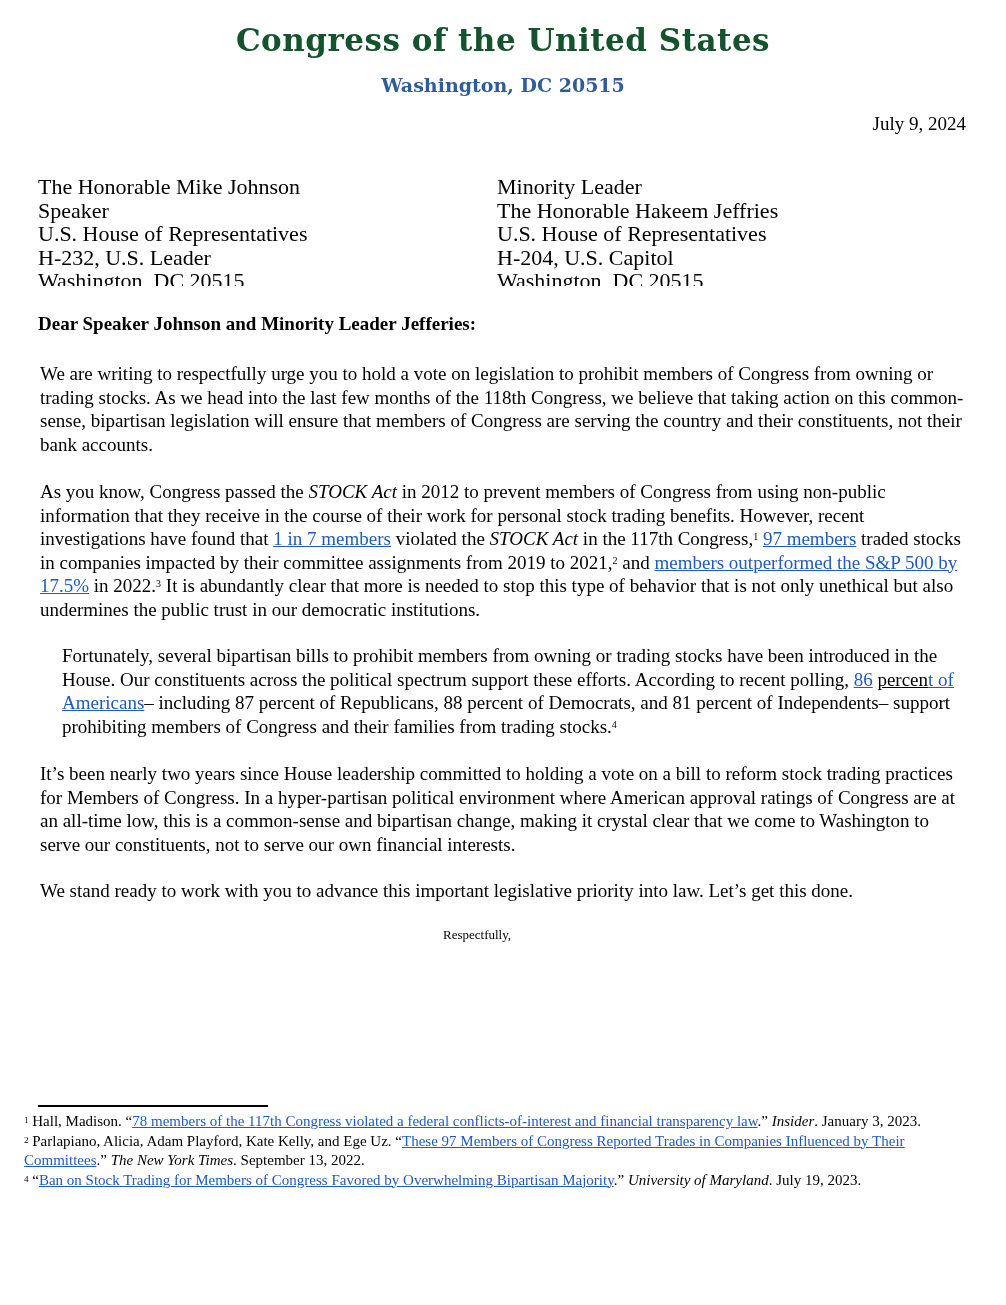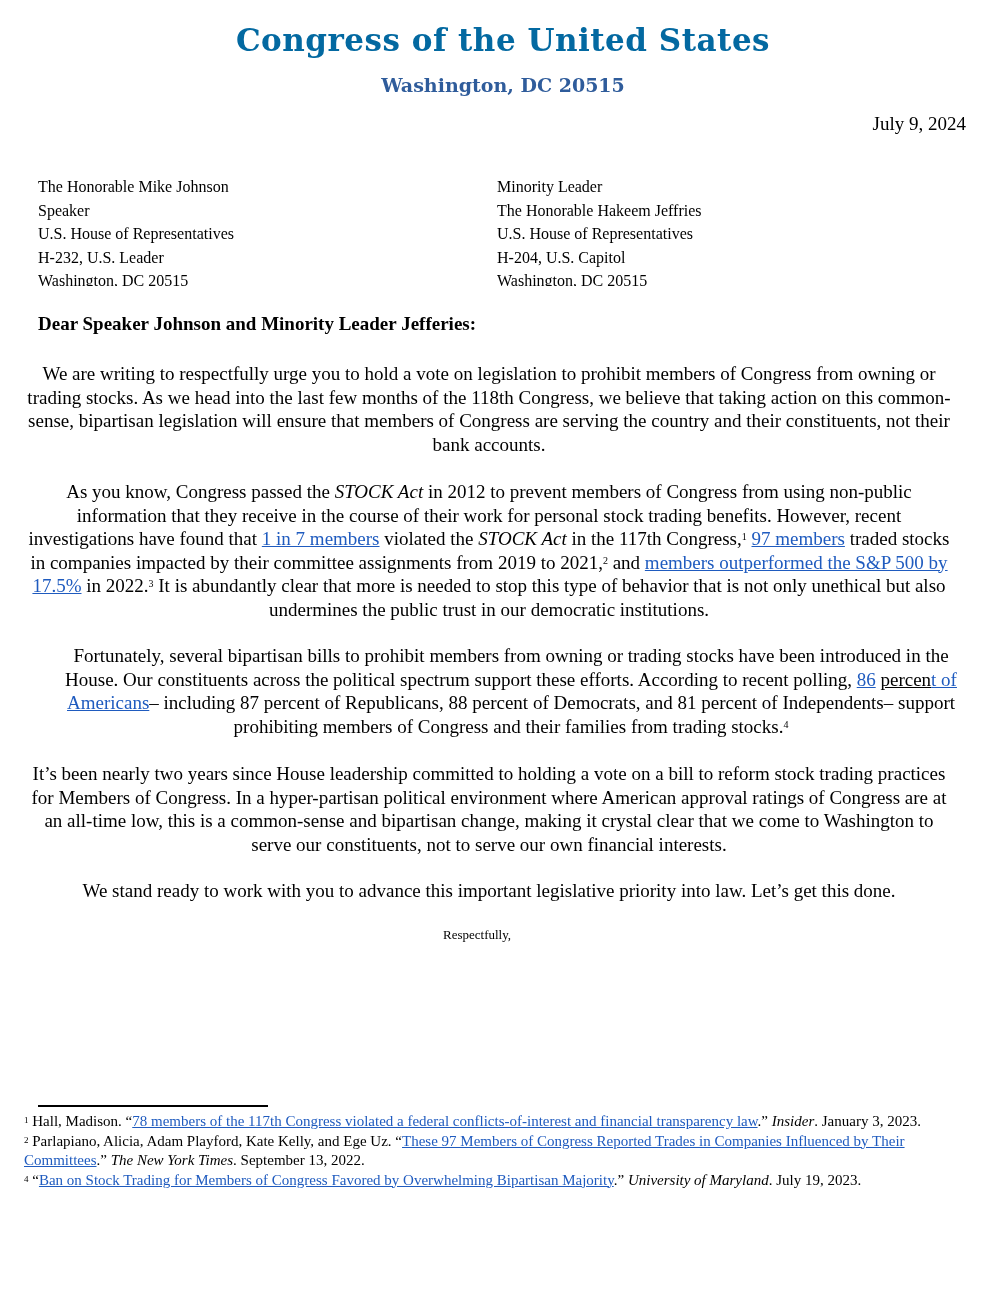--- a/index.html
+++ b/index.html
@@ -1,31 +1,31 @@
 <!DOCTYPE html>
 <html><head>
 <meta charset="utf-8">
 <style>
   html, body { margin:0; padding:0; background:#ffffff; }
   body { width:1006px; height:1305px; position:relative; overflow:hidden;
          font-family:"Liberation Serif","DejaVu Serif",serif; color:#000; }
   .page { position:absolute; left:0; top:0; width:1006px; height:1305px; }
   .header-title { position:absolute; left:0; width:1006px; top:22px; text-align:center;
                   font-family:"DejaVu Serif","Liberation Serif",serif; font-weight:bold;
-                  font-size:31px; color:#0369a1; letter-spacing:0.5px; }
+                  font-size:31px; color:#14532d; letter-spacing:0.5px; }
   .header-sub { position:absolute; left:0; width:1006px; top:74px; text-align:center;
                 font-family:"DejaVu Serif","Liberation Serif",serif; font-weight:bold;
                 font-size:19px; color:#2f5c9b; }
   .date { position:absolute; left:0; width:966px; top:113px; text-align:right; font-size:19px; }
-  .addr { position:absolute; top:175px; font-size:16px; line-height:23.5px; }
+  .addr { position:absolute; top:175px; font-size:22px; line-height:23.5px; }
   .addr.left { left:38px; }
   .addr.right { left:497px; }
   .addr .cut { height:17px; overflow:hidden; display:block; }
   .salutation { position:absolute; left:38px; top:313px; font-size:19px;font-weight:bold; }
-  .para { position:absolute; left:24px; width:930px; font-size:19px; line-height:23.5px;text-align:center; }
+  .para { position:absolute; left:40px; width:930px; font-size:19px; line-height:23.5px; }
   .p1 { top:362px; }
   .p2 { top:480px; }
   .p3 { top:644px;margin-left:22px; }
   .p4 { top:762px; }
   .p5 { top:879px; }
   .closing { position:absolute; left:443px; top:927px; font-size:13px; }
   a.link { color:#1f5bbf; text-decoration:underline; }
   sup { font-size:10px; vertical-align:top; position:relative; top:-2px; }
   .fn-rule { position:absolute; left:38px; top:1105px; width:230px; border-top:2px solid #000; }
   .footnotes { position:absolute; left:24px; top:1112px; width:930px; font-size:15px; line-height:19.5px; }

